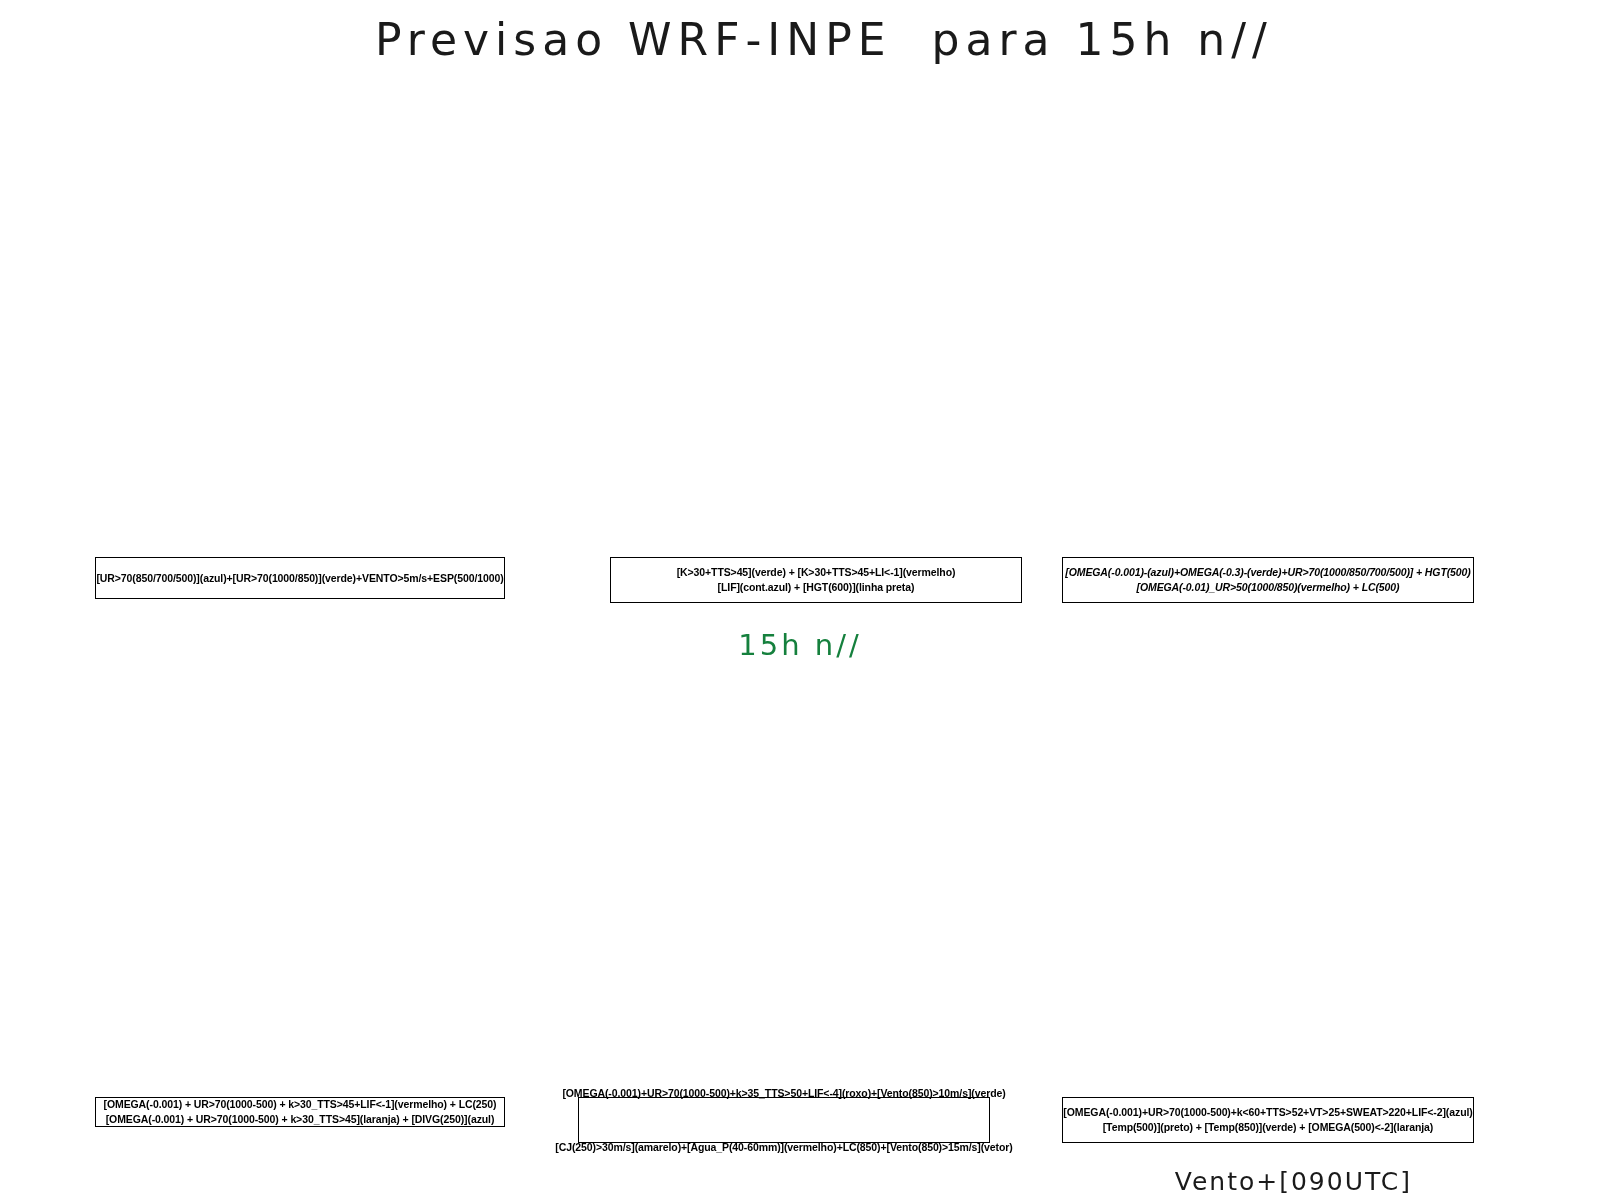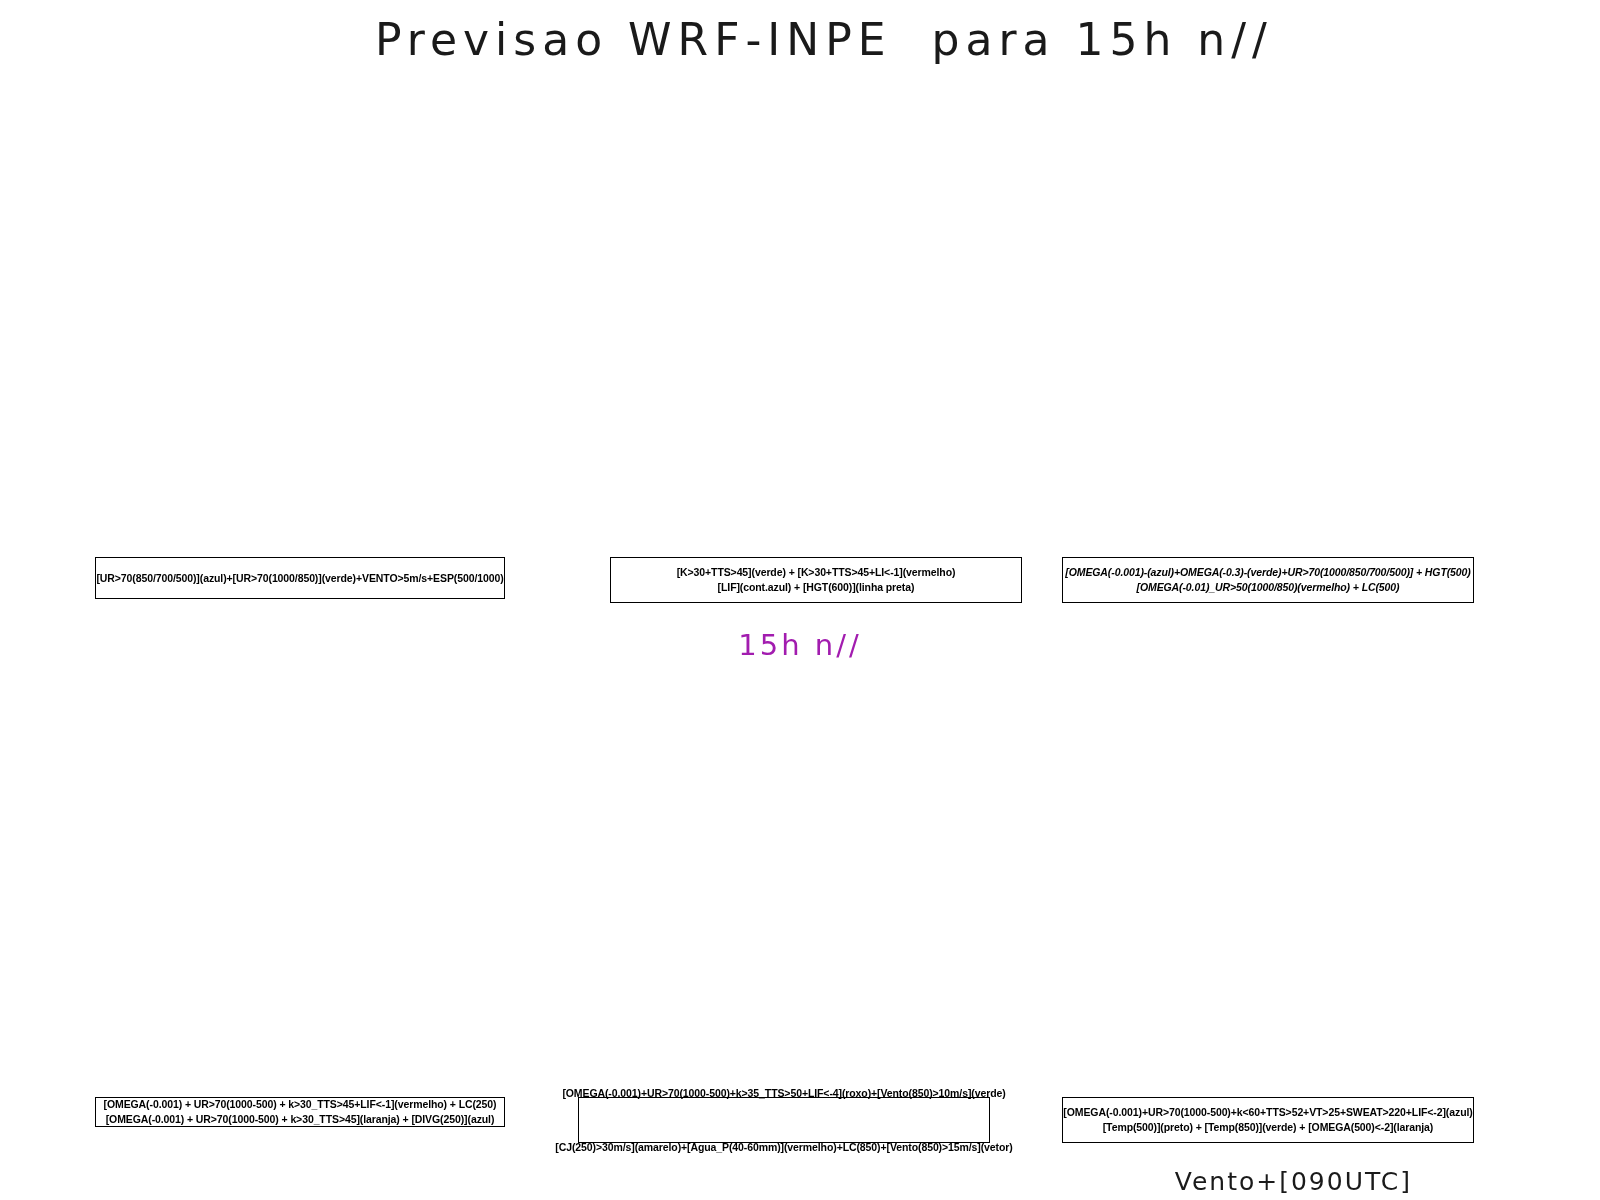--- a/index.html
+++ b/index.html
@@ -35,21 +35,21 @@
   
   .center-caption {
     position: absolute;
     left: 0;
     top: 628px;
     width: 1600px;
     text-align: center;
     font-family: "DejaVu Sans", sans-serif;
     font-size: 29px;
     letter-spacing: 3px;
-    color: #a21caf;
+    color: #15803d;
     white-space: pre;
   }
 
   
   .bottom-caption {
     position: absolute;
     right: 188px;
     bottom: 4px;
     font-family: "DejaVu Sans", sans-serif;
     font-size: 25px;

